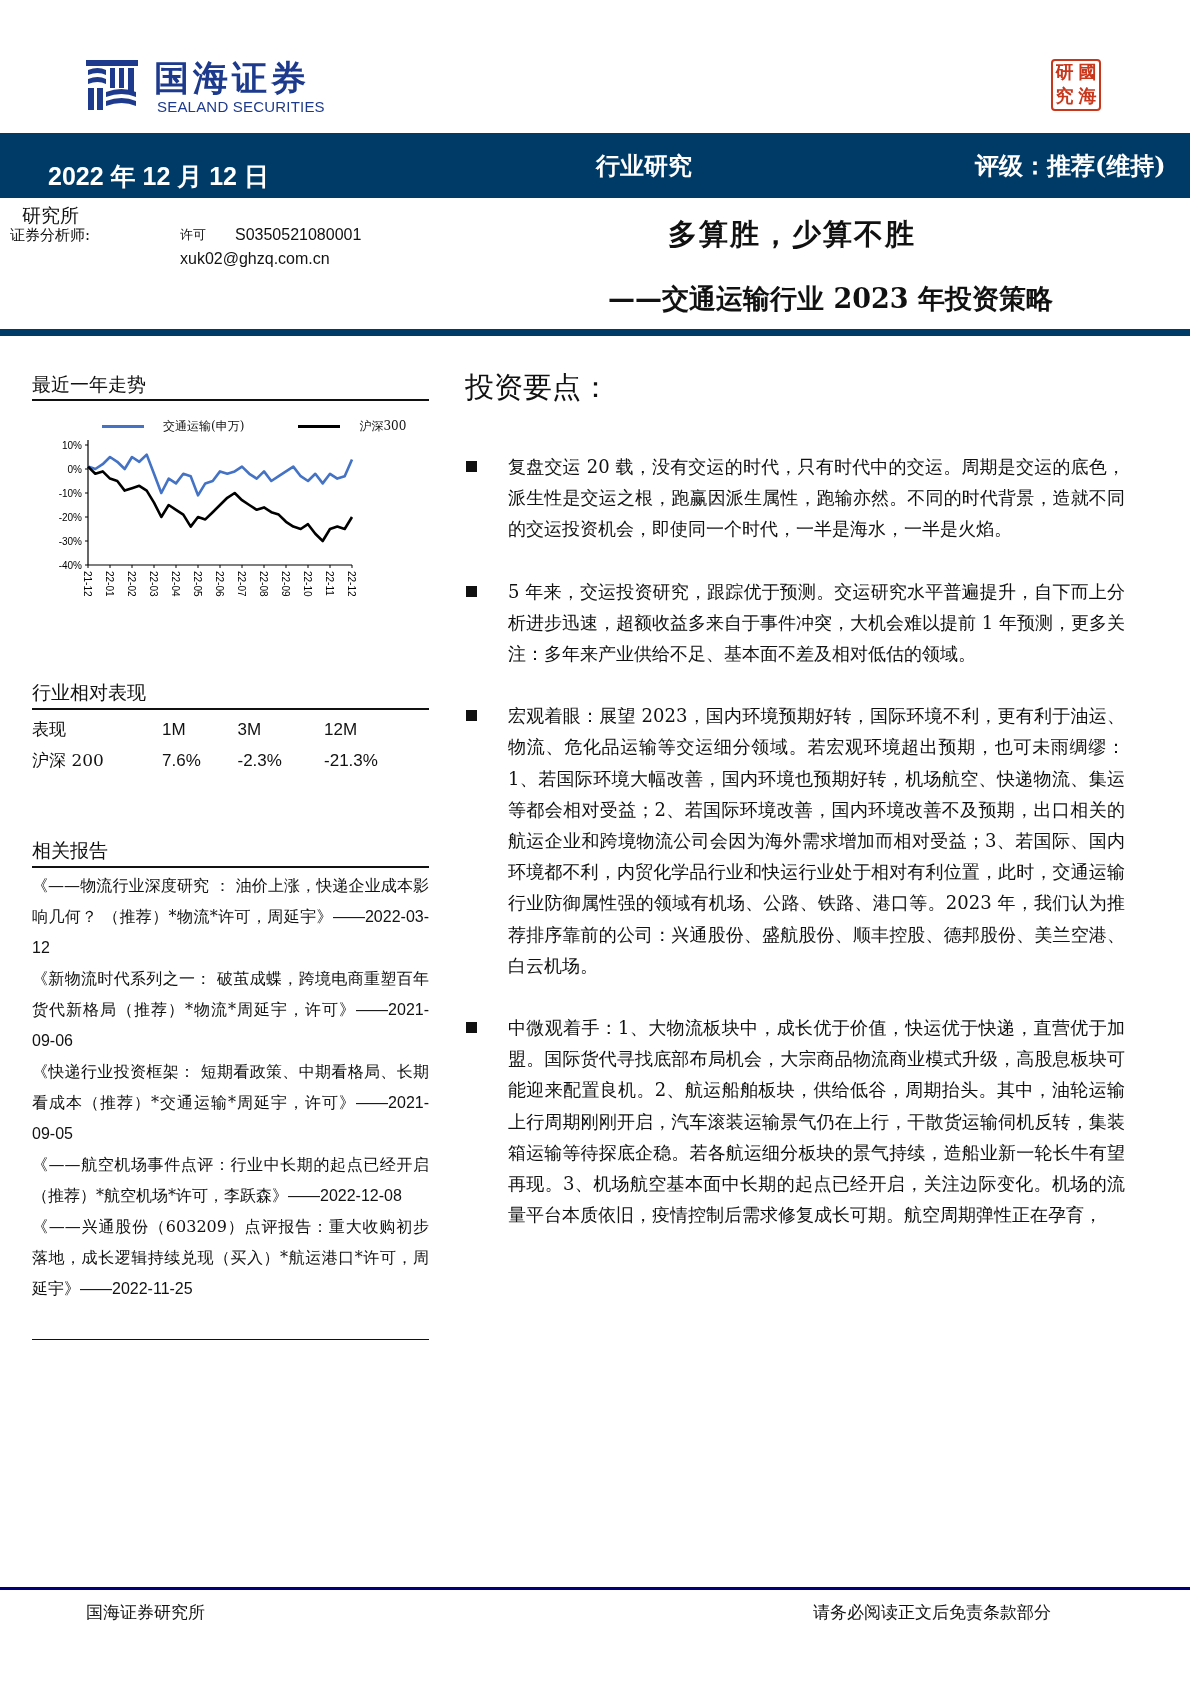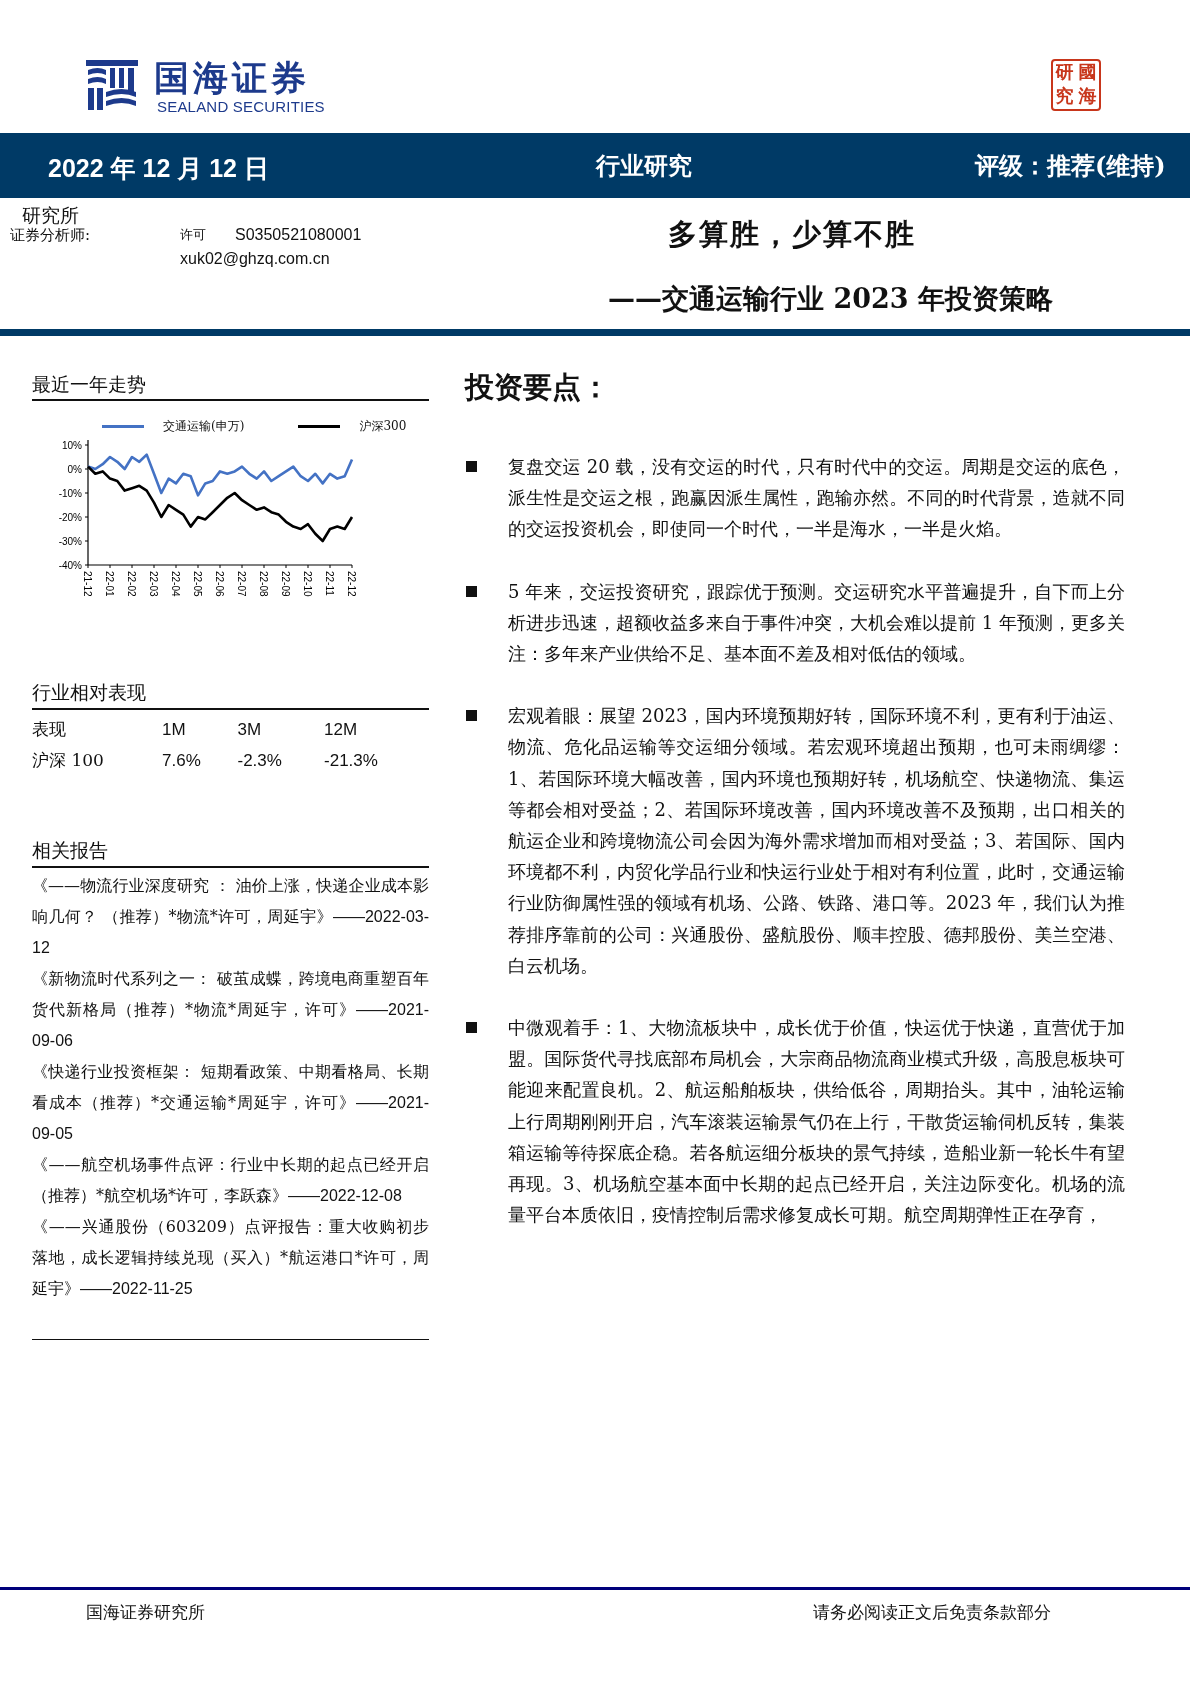--- a/index.html
+++ b/index.html
@@ -10,21 +10,21 @@
   .abs { position: absolute; }
   
   .logo-mark { left: 86px; top: 60px; width: 52px; height: 50px; }
   .logo-cn { left: 154px; top: 58px; font-family: "DejaVu Sans", sans-serif; font-weight: bold; font-size: 35px; color: #1d3a8c; letter-spacing: 4px; line-height: 40px; }
   .logo-en { left: 157px; top: 98px; font-family: "Liberation Sans", sans-serif; font-size: 15px; color: #1d3a8c; letter-spacing: 0.2px; }
   .seal { left: 1051px; top: 59px; width: 50px; height: 52px; border: 2px solid #c8361b; border-radius: 4px; background: #fff;
           display: grid; grid-template-columns: 1fr 1fr; grid-template-rows: 1fr 1fr; }
   .seal span { color: #c8361b; font-family: "DejaVu Sans", sans-serif; font-weight: bold; font-size: 18px; line-height: 22px; text-align: center; }
   
   .band { left: 0; top: 133px; width: 1190px; height: 65px; background: #003a66; }
-  .band-date { left: 48px; top: 152px; color: #fff; font-family: "Liberation Sans", sans-serif; font-weight: bold; font-size: 25px; }
+  .band-date { left: 48px; top: 160px; color: #fff; font-family: "Liberation Sans", sans-serif; font-weight: bold; font-size: 25px; }
   .band-type { left: 596px; top: 150px; color: #fff; font-family: "DejaVu Serif", serif; font-weight: bold; font-size: 24px; }
   .band-rating { left: 975px; top: 150px; color: #fff; font-family: "DejaVu Serif", serif; font-weight: bold; font-size: 24px; white-space: nowrap; }
   
   .inst { left: 22px; top: 203px; font-size: 19px; }
   .analyst-label { left: 10px; top: 226px; font-size: 15px; }
   .analyst-name { left: 180px; top: 226px; font-size: 13px; }
   .analyst-id { left: 235px; top: 226px; font-family: "Liberation Sans", sans-serif; font-size: 16px; }
   .analyst-email { left: 180px; top: 250px; font-family: "Liberation Sans", sans-serif; font-size: 16px; }
   .title-main { left: 668px; top: 215px; font-size: 29px; font-weight: bold; letter-spacing: 2px; }
   .title-sub { left: 584px; top: 281px; font-size: 27px; font-weight: bold; white-space: nowrap; margin-left: 24px; }
@@ -36,21 +36,21 @@
   .leg-line { display: inline-block; width: 42px; height: 3px; }
   .chart { left: 44px; top: 440px; width: 340px; height: 210px; }
   .perf-table { left: 32px; top: 714px; width: 397px; border-collapse: collapse; font-size: 17px; }
   .perf-table td { height: 31px; vertical-align: middle; }
   .perf-table td.num { text-align: left; font-family: "Liberation Sans", sans-serif; }
   .perf-table td.lbl { width: 130px; }
   .reports { left: 32px; top: 870px; width: 397px; font-size: 16px; line-height: 31px; }
   .reports p { text-align: justify; }
   .reports .en { font-family: "Liberation Sans", sans-serif; }
   
-  .kp-title { left: 465px; top: 368px; font-size: 29px; font-weight: bold; }
+  .kp-title { left: 465px; top: 368px; font-size: 29px; font-weight: normal; }
   .bullets { left: 465px; top: 451px; width: 660px; }
   .bullet { position: relative; padding-left: 43px; font-size: 18px; line-height: 31.2px; text-align: justify; margin-bottom: 31px; }
   .bullet .sq { position: absolute; left: 1px; top: 10px; width: 11px; height: 11px; background: #111; }
   
   .footer-rule { left: 0; top: 1587px; width: 1190px; height: 3px; background: #00007a; }
   .footer-left { left: 86px; top: 1601px; font-size: 17px; }
   .footer-right { left: 813px; top: 1601px; font-size: 17px; }
 </style>
 </head>
 <body>
@@ -155,21 +155,21 @@
 <div class="abs sec-rule" style="top:708px;"></div>
 <table class="abs perf-table">
   <tbody>
       <tr>
     <td class="lbl">表现</td>
     <td class="num">1M</td>
     <td class="num">3M</td>
     <td class="num">12M</td>
   </tr>
   <tr>
-    <td class="lbl">沪深 100</td>
+    <td class="lbl">沪深 200</td>
     <td class="num">7.6%</td>
     <td class="num">-2.3%</td>
     <td class="num">-21.3%</td>
   </tr>
 </tbody>
   </table>
 
 <div class="abs sec-title" style="top:838px;">相关报告</div>
 <div class="abs sec-rule" style="top:866px;"></div>
 <div class="abs reports">

